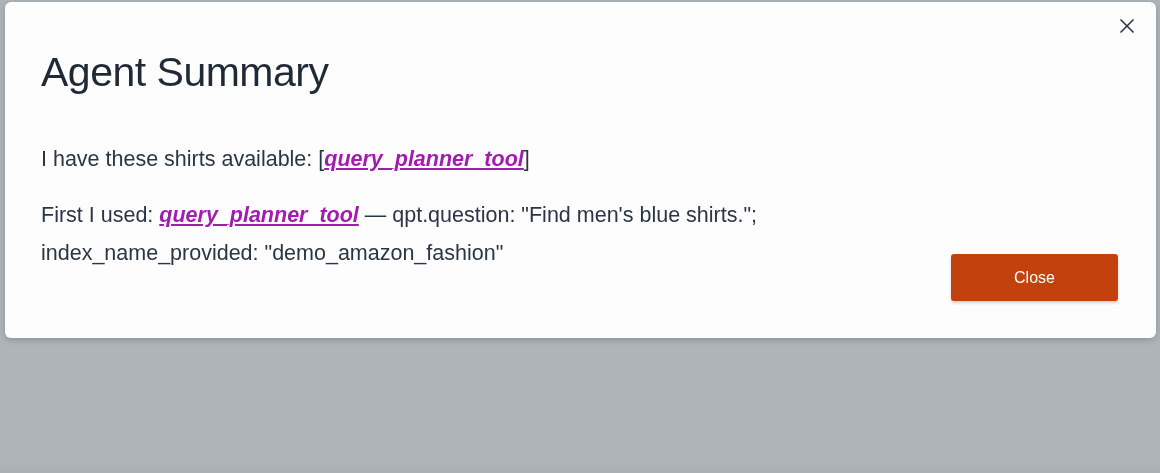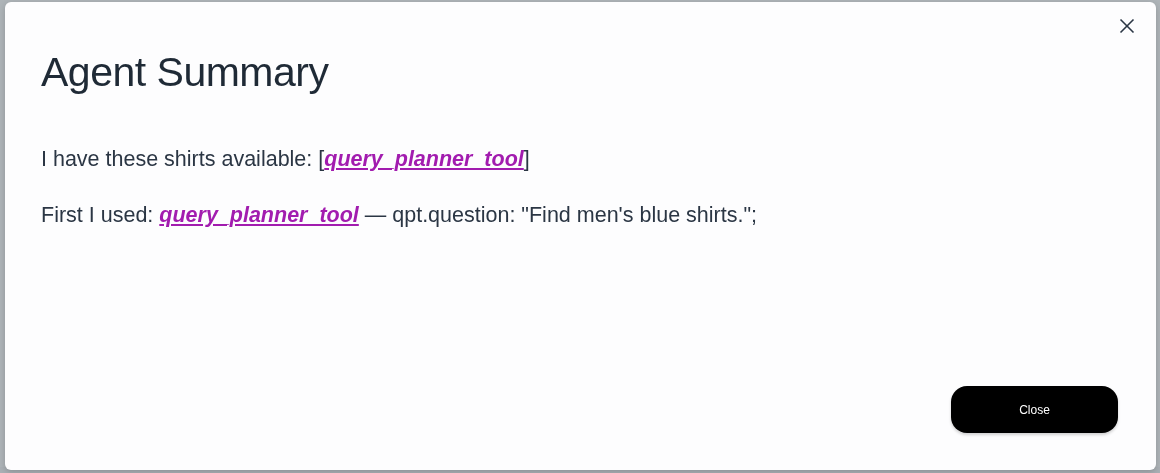--- a/index.html
+++ b/index.html
@@ -18,21 +18,21 @@
       position: absolute;
       left: 0; right: 0; bottom: 0;
       height: 6px;
       background: #aab0b5;
     }
     .modal {
       position: absolute;
       left: 5px;
       top: 2px;
       width: 1151px;
-      height: 468px;
+      height: 336px;
       background: #fdfdfe;
       border-radius: 6px;
       box-shadow: 0 2px 6px rgba(0,0,0,0.18);
       box-sizing: border-box;
     }
     .close-x {
       position: absolute;
       right: 18px;
       top: 13px;
       width: 22px;
@@ -74,25 +74,25 @@
     }
     .footer {
       position: absolute;
       right: 38px;
       bottom: 37px;
     }
     .btn-close {
       width: 167px;
       height: 47px;
       border: none;
-      border-radius: 16px;
-      background: #000000;
+      border-radius: 3px;
+      background: #c2410c;
       color: #ffffff;
       font-family: "Liberation Sans", "DejaVu Sans", sans-serif;
-      font-size: 12px;
+      font-size: 16px;
       box-shadow: 0 2px 3px rgba(0,0,0,0.18);
       cursor: pointer;
     }
   </style>
 </head>
 <body>
 
 <div class="backdrop-text"></div>
 
 <div class="modal">
@@ -101,20 +101,20 @@
       <line x1="1.5" y1="1.5" x2="14.5" y2="14.5" stroke="#2b3644" stroke-width="1.6"></line>
       <line x1="14.5" y1="1.5" x2="1.5" y2="14.5" stroke="#2b3644" stroke-width="1.6"></line>
     </svg>
   </div>
 
   <h1 class="title">Agent Summary</h1>
 
   <div class="body-text">
     <p><span>I have these shirts available: [</span><span class="tool">query_planner_tool</span><span>]</span></p>
 
-    <p><span>First I used: </span><span class="tool">query_planner_tool</span><span> — qpt.question: "Find men's blue shirts.";</span><br></p>
+    <p><span>First I used: </span><span class="tool">query_planner_tool</span><span> — qpt.question: "Find men's blue shirts.";</span><br><span>index_name_provided: "demo_amazon_fashion"</span></p>
 
   </div>
 
   <div class="footer">
     <button class="btn-close">Close</button>
   </div>
 </div>
 
 </body></html>

